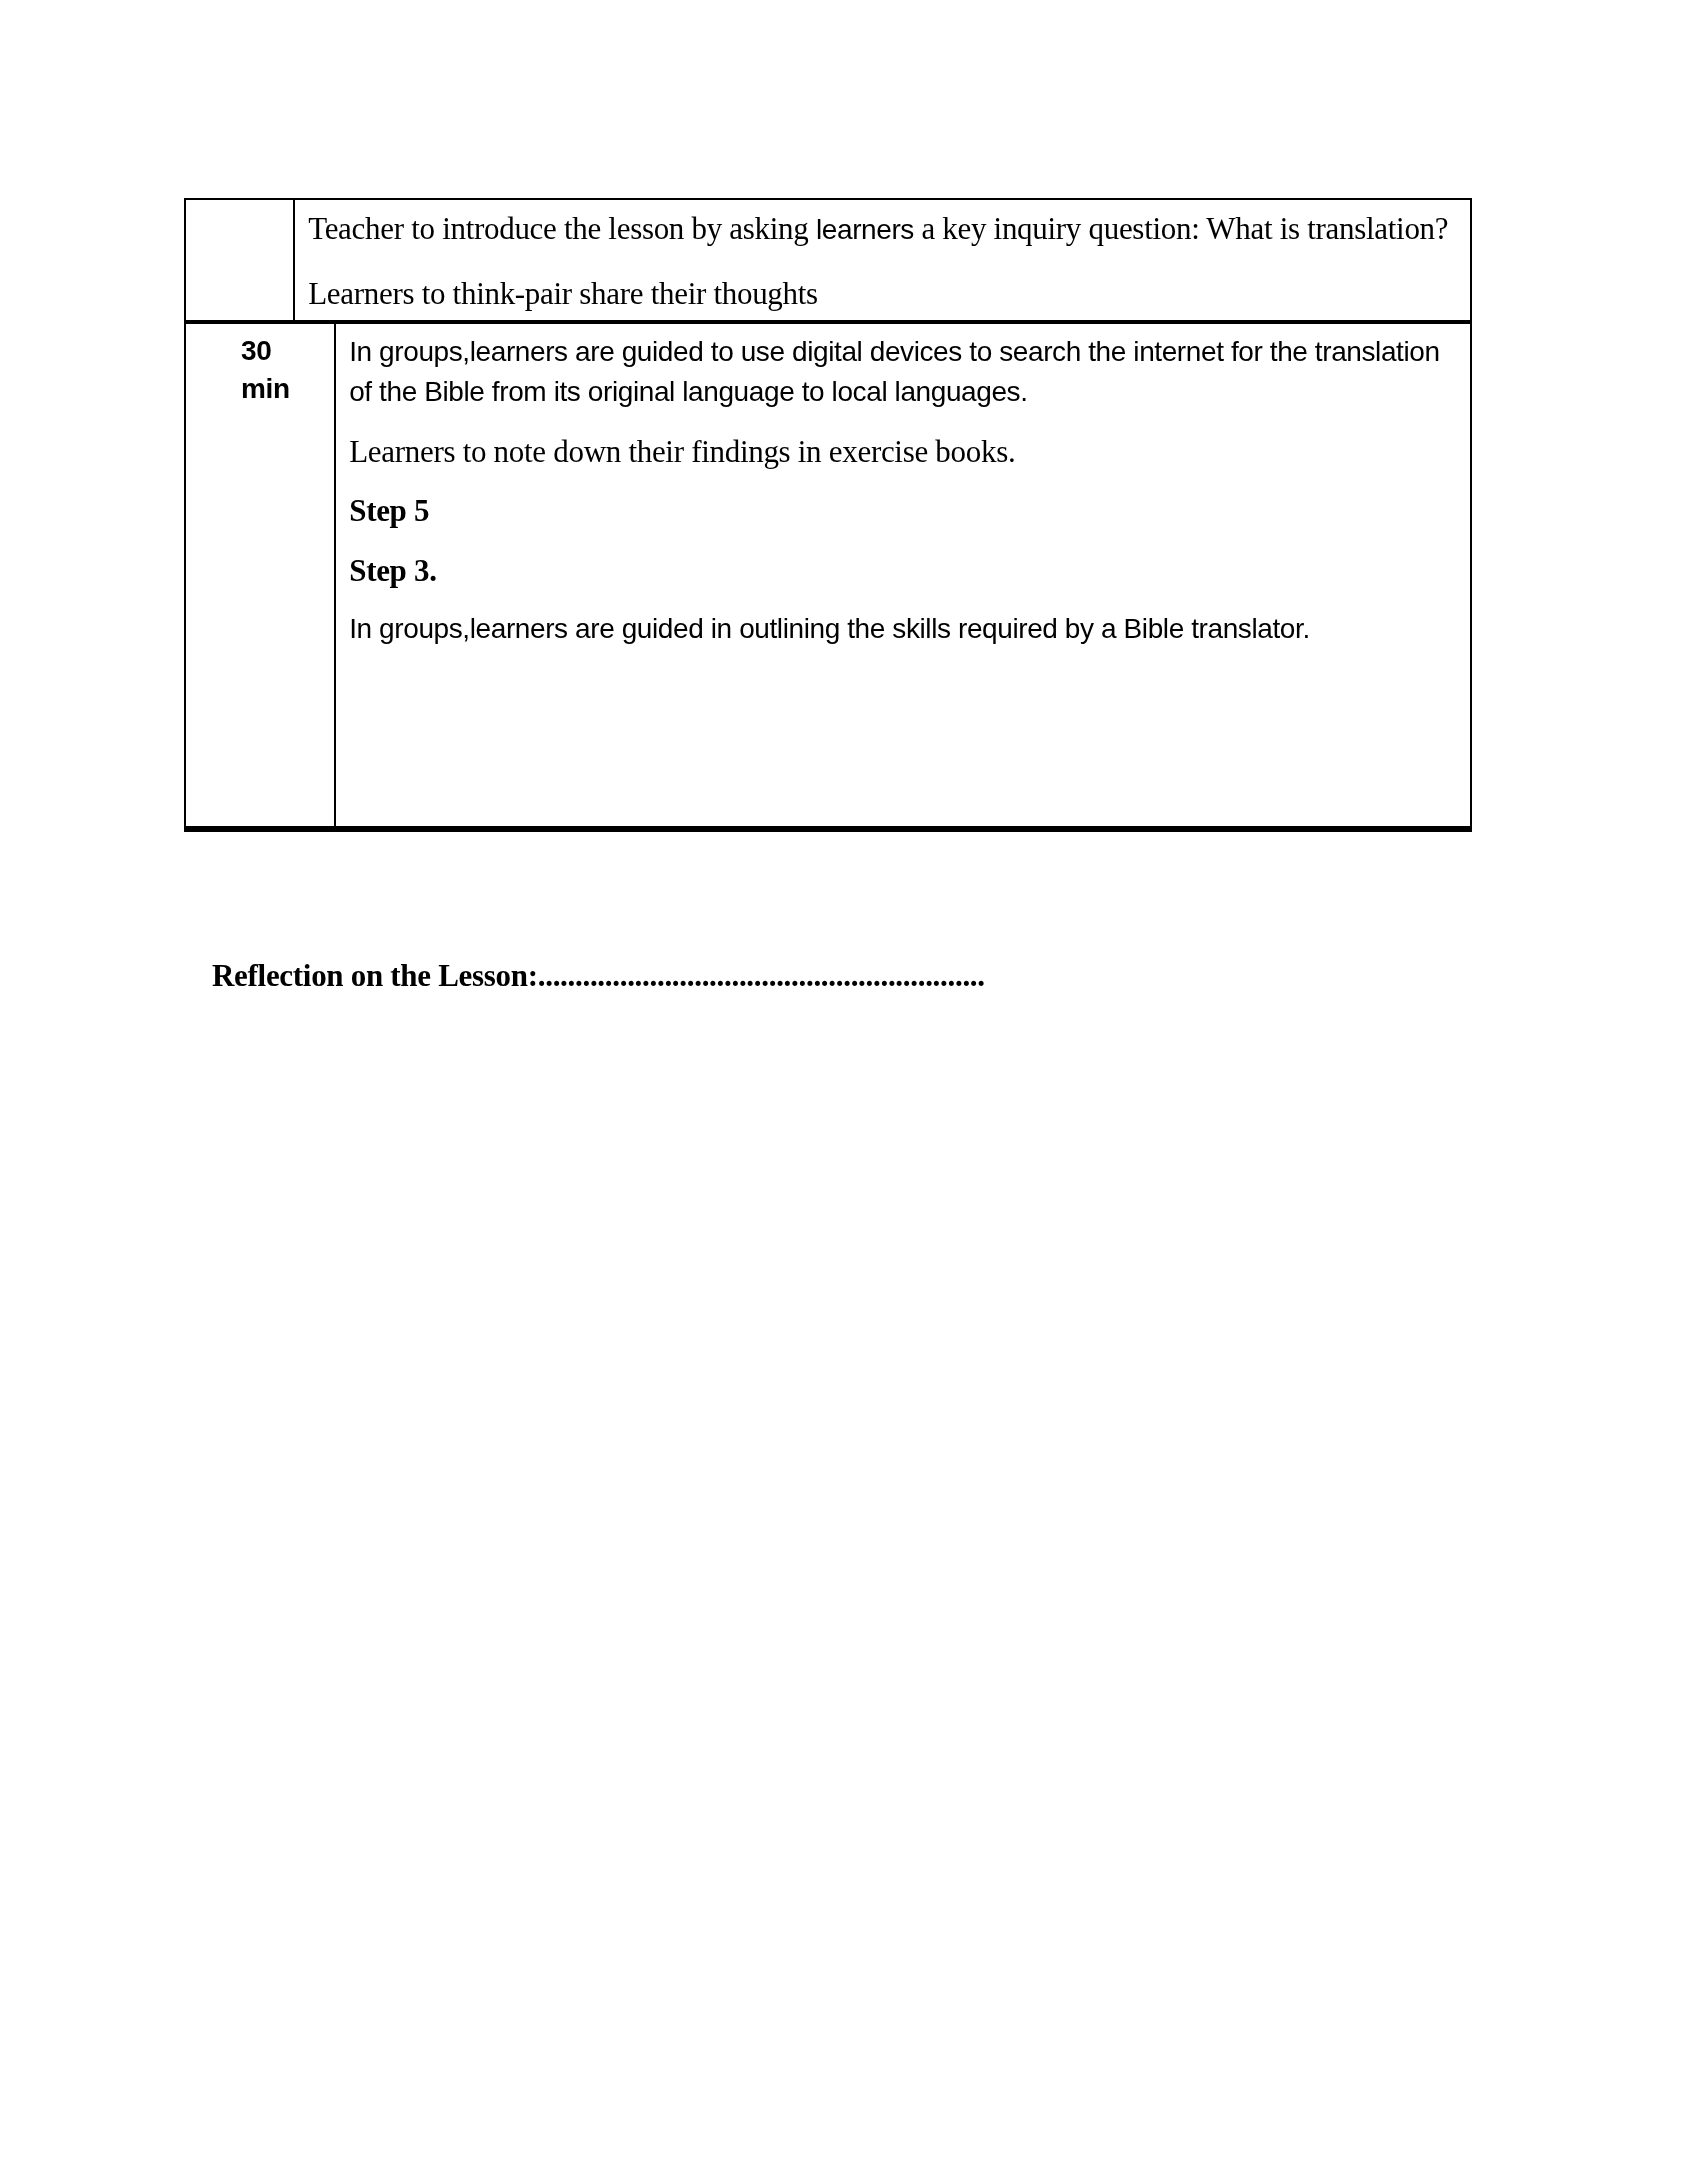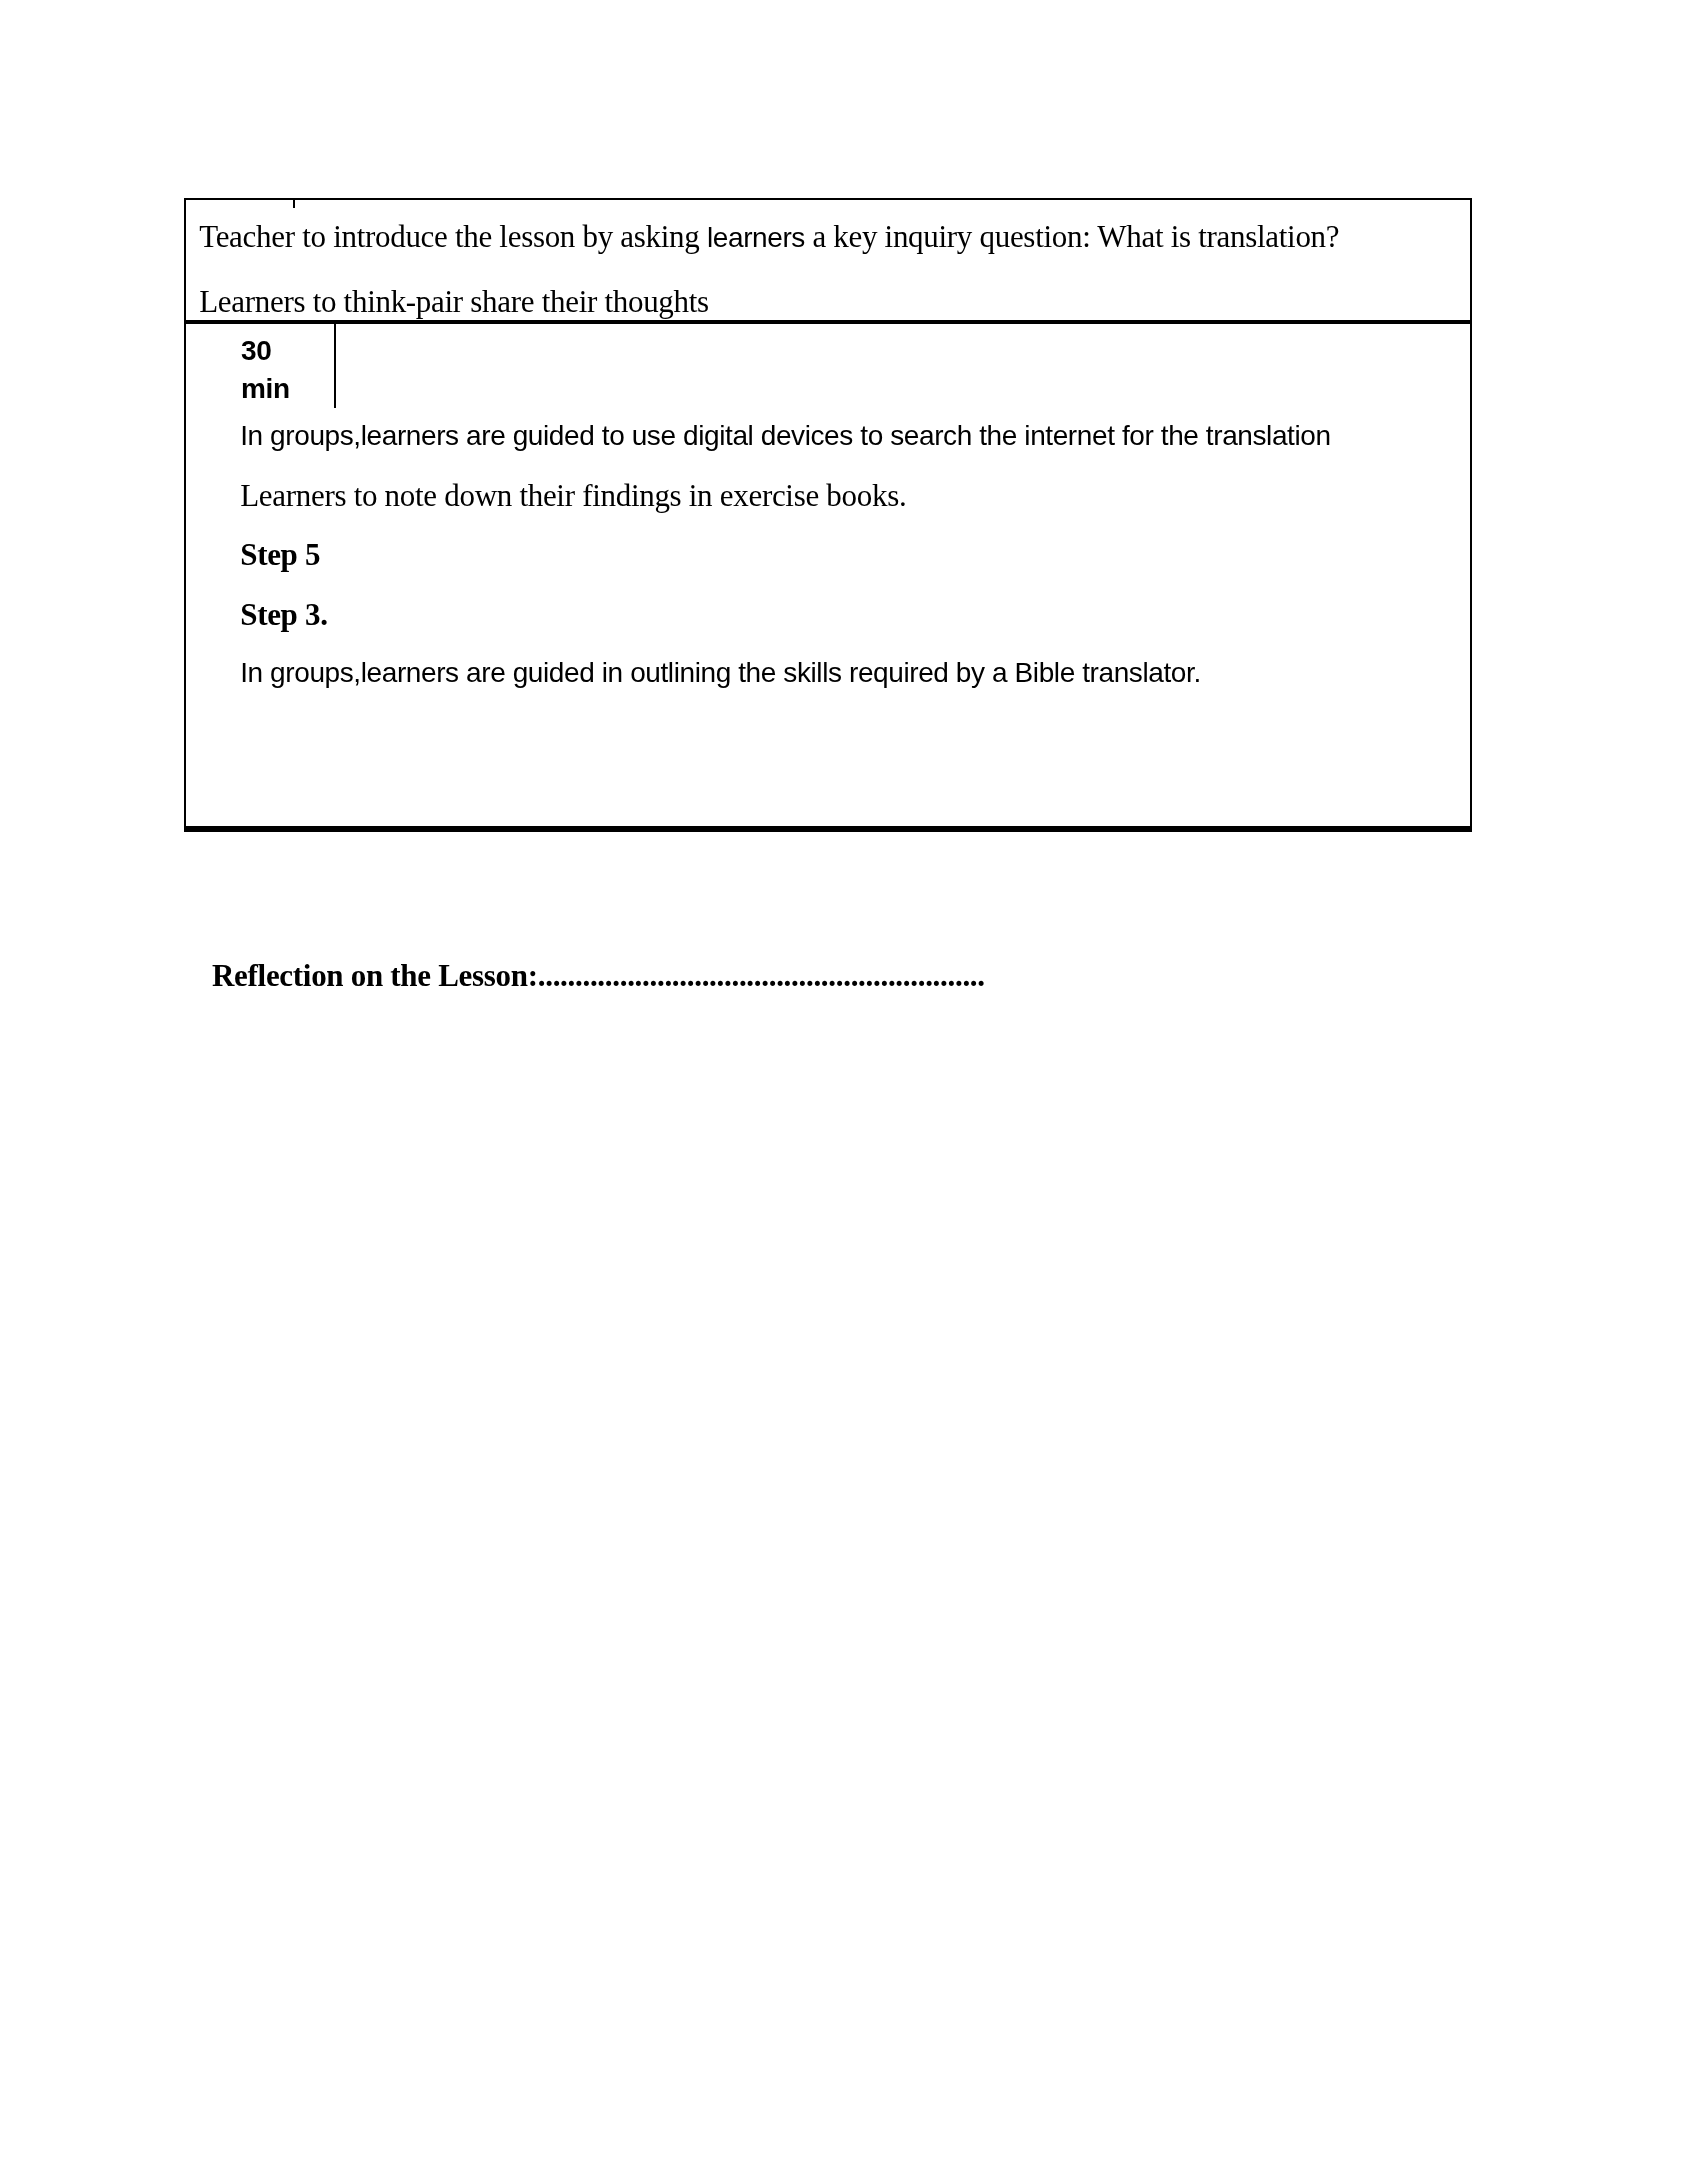--- a/index.html
+++ b/index.html
@@ -22,21 +22,20 @@
     width: 1288px;
     box-sizing: border-box;
     border: 2.6px solid #000;
     border-top-width: 2px;
     border-bottom-width: 4px;
     background: #fff;
   }
   .trow {
     display: flex;
     box-sizing: border-box;
-    flex-direction: column;
   }
   .trow-intro { height: 124px; border-bottom: 4.6px solid #000; }
   .trow-dev   { height: 504px; border-bottom: 2.6px solid #000; padding-left: 41px; }
   .trow-end   { height: 62px; }
   .cell-time {
     width: 109px;
     box-sizing: border-box;
     border-right: 2.6px solid #000;
     padding: 8px 6.6px 0 14px;
     overflow: hidden;
@@ -100,20 +99,21 @@
     </div>
 
     <div class="trow trow-dev">
       <div class="cell-time">
         <div class="time-label">30</div>
         <div class="time-label">min</div>
       </div>
       <div class="cell-main">
         <div class="para">
           <div class="ln sans">In groups,learners are guided to use digital devices to search the internet for the translation</div>
+          <div class="ln sans">of the Bible from its original language to local languages.</div>
         </div>
         <div class="ln serif para">Learners to note down their findings in exercise books.</div>
         <div class="ln serif bold para">Step 5</div>
         <div class="ln serif bold para">Step 3.</div>
         <div class="ln sans para-tight">In groups,learners are guided in outlining the skills required by a Bible translator.</div>
       </div>
     </div>
 
 
   </div>

